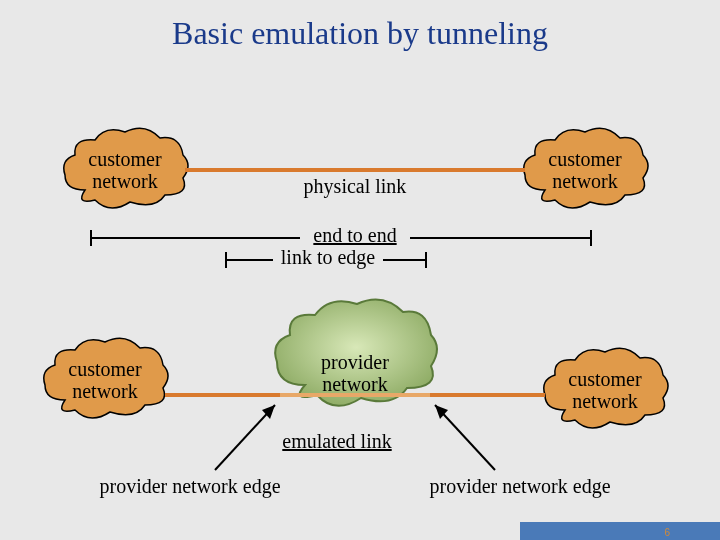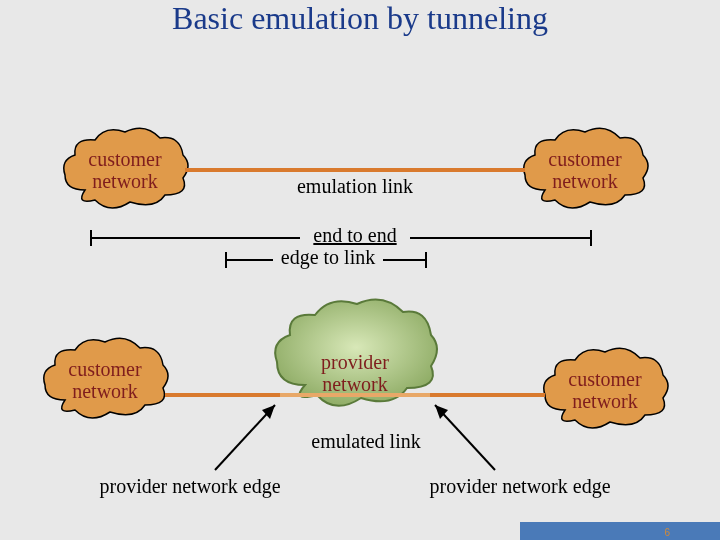--- a/index.html
+++ b/index.html
@@ -9,27 +9,28 @@
     height: 540px;
     background: #e8e8e8;
     font-family: "Times New Roman", serif;
     position: relative;
     overflow: hidden;
   }
   .title {
     text-align: center;
     font-size: 32px;
     color: #1a3a8a;
+    padding-top: 15px;
     font-weight: normal;
   }
   .cloud {
     position: absolute;
     text-align: center;
     font-size: 20px;
-    color: #7f1d1d;
+    color: #000000;
     display: flex;
     align-items: center;
     justify-content: center;
     line-height: 1.1;
   }
   .cloud svg {
     position: absolute;
     top: 0; left: 0;
     width: 100%;
     height: 100%;
@@ -92,31 +93,31 @@
 
 <div class="cloud" style="left:515px; top:120px; width:140px; height:100px;">
   <svg viewBox="0 0 140 100">
       <path d="M30 70 Q10 70 10 55 Q5 40 20 35 Q18 18 40 20 Q50 5 70 12 Q90 2 105 18 Q125 15 128 35 Q138 45 128 58 Q135 75 110 75 Q100 90 75 82 Q55 95 40 80 Q20 85 30 70 Z" fill="#e09a4a" stroke="#000" stroke-width="1.5"></path>
     </svg>
   <div class="cloud-text" style="white-space:pre-line;">customer
 network</div>
 </div>
 
 <div class="phys-link" style="left:185px; top:168px; width:340px;"></div>
-<div class="label" style="left:280px; top:175px; width:150px;">emulation link</div>
+<div class="label" style="left:280px; top:175px; width:150px;">physical link</div>
 
 <div class="tick" style="left:90px; top:230px; height:16px;"></div>
 <div class="arrowline" style="left:90px; top:237px; width:500px;"></div>
 <div class="tick" style="left:590px; top:230px; height:16px;"></div>
 <div class="label" style="left:300px; top:224px; width:110px; background:#e8e8e8;text-decoration:underline;">end to end</div>
 
 <div class="tick" style="left:225px; top:252px; height:16px;"></div>
 <div class="arrowline" style="left:225px; top:259px; width:200px;"></div>
 <div class="tick" style="left:425px; top:252px; height:16px;"></div>
-<div class="label" style="left:273px; top:246px; width:110px; background:#e8e8e8;">edge to link</div>
+<div class="label" style="left:273px; top:246px; width:110px; background:#e8e8e8;">link to edge</div>
 
 <div class="cloud" style="left:35px; top:330px; width:140px; height:100px;">
   <svg viewBox="0 0 140 100">
       <path d="M30 70 Q10 70 10 55 Q5 40 20 35 Q18 18 40 20 Q50 5 70 12 Q90 2 105 18 Q125 15 128 35 Q138 45 128 58 Q135 75 110 75 Q100 90 75 82 Q55 95 40 80 Q20 85 30 70 Z" fill="#e09a4a" stroke="#000" stroke-width="1.5"></path>
     </svg>
   <div class="cloud-text" style="white-space:pre-line;">customer
 network</div>
 </div>
 
 <div class="cloud" style="left:535px; top:340px; width:140px; height:100px;">
@@ -138,21 +139,21 @@
     <path d="M40 95 Q12 95 12 72 Q5 52 25 45 Q22 22 50 25 Q65 5 92 14 Q118 2 138 22 Q162 18 166 45 Q178 58 166 76 Q175 98 142 98 Q128 118 96 108 Q70 125 52 105 Q25 112 40 95 Z" fill="url(#g1)" stroke="#5a7a3a" stroke-width="2"></path>
   </svg>
   <div class="cloud-text" style="white-space:pre-line;margin-top:36px;">provider
 network</div>
 </div>
 
 <div class="phys-link" style="left:165px; top:393px; width:115px;"></div>
 <div class="phys-link" style="left:280px; top:393px; width:150px; background:#e8a868;"></div>
 <div class="phys-link" style="left:430px; top:393px; width:115px;"></div>
 
-<div class="label" style="left:296px; top:430px; width:140px;">emulated link</div>
+<div class="label" style="left:267px; top:430px; width:140px;text-decoration:underline;">emulated link</div>
 
 <svg style="position:absolute; left:210px; top:395px; width:80px; height:80px;">
   <line x1="5" y1="75" x2="65" y2="10" stroke="#000" stroke-width="2"></line>
   <polygon points="65,10 52,15 60,24" fill="#000"></polygon>
 </svg>
 <svg style="position:absolute; left:420px; top:395px; width:80px; height:80px;">
   <line x1="75" y1="75" x2="15" y2="10" stroke="#000" stroke-width="2"></line>
   <polygon points="15,10 20,24 28,15" fill="#000"></polygon>
 </svg>
 

